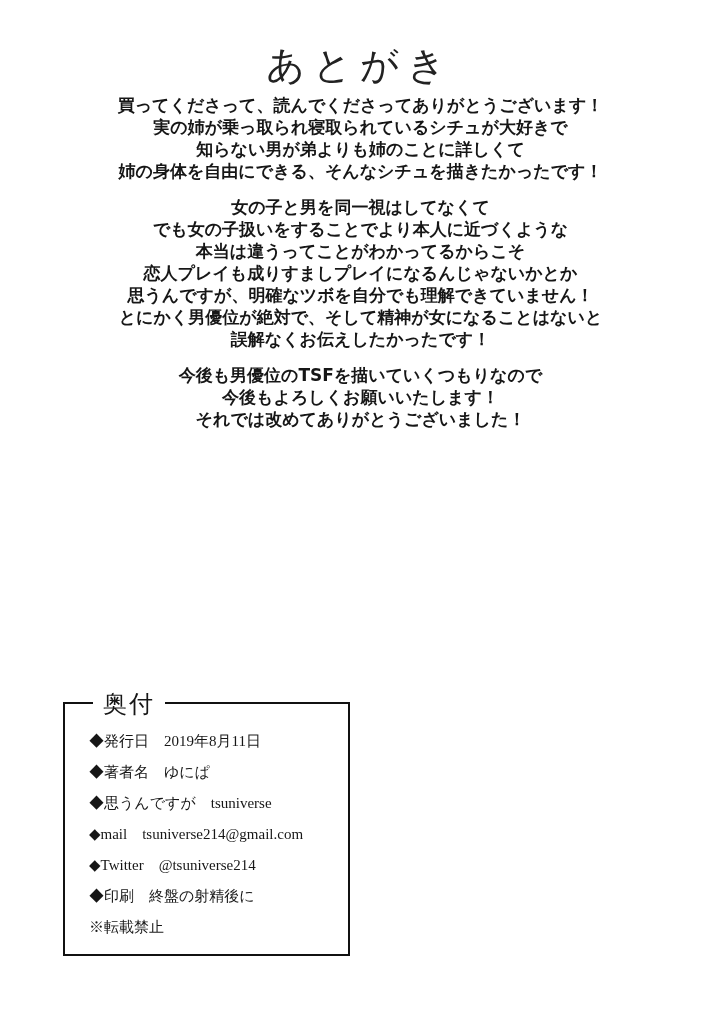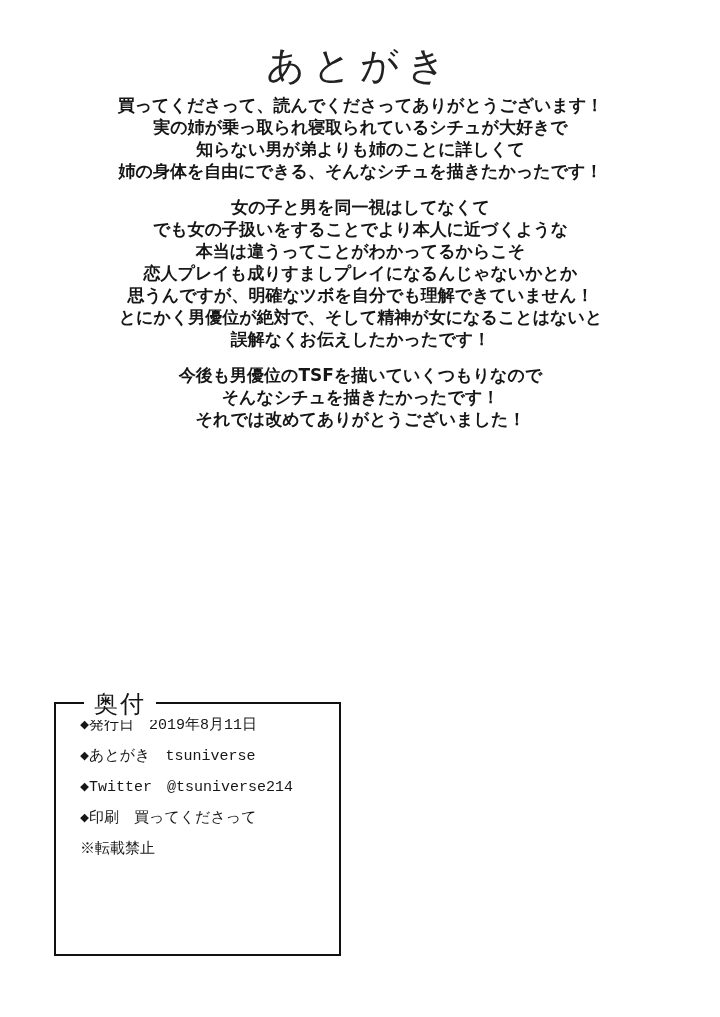--- a/index.html
+++ b/index.html
@@ -38,42 +38,42 @@
     line-height: 22px;
     font-weight: bold;
     color: #161616;
   }
   .paragraph {
     white-space: pre-line;
     margin: 0 0 14px 1px;
   }
   .colophon {
     position: absolute;
-    left: 54px;
+    left: 63px;
     top: 702px;
     width: 283px;
     height: 250px;
     border: 2px solid #111111;
     background: #ffffff;
     box-sizing: content-box;
   }
   .colophon-legend {
     position: absolute;
     top: -16px;
     left: 28px;
     background: #ffffff;
     padding: 0 10px;
     font-size: 24px;
     font-weight: 500;
     letter-spacing: 2px;
     color: #161616;
   }
   .colophon-entries {
-    padding: 13px 8px 0 24px;
-    font-family: Liberation Mono, monospace;
+    padding: 28px 8px 0 24px;
+    font-family: Liberation Serif, serif;
     font-size: 15px;
     color: #161616;
   }
   .colophon-entry {
     line-height: 18px;
     margin-bottom: 13px;
     white-space: nowrap;
   }
 </style>
 </head>
@@ -94,35 +94,37 @@
 
       <p class="paragraph">女の子と男を同一視はしてなくて
 でも女の子扱いをすることでより本人に近づくような
 本当は違うってことがわかってるからこそ
 恋人プレイも成りすましプレイになるんじゃないかとか
 思うんですが、明確なツボを自分でも理解できていません！
 とにかく男優位が絶対で、そして精神が女になることはないと
 誤解なくお伝えしたかったです！</p>
 
       <p class="paragraph">今後も男優位のTSFを描いていくつもりなので
-そんなシチュを描きたかったです！
+今後もよろしくお願いいたします！
 それでは改めてありがとうございました！</p>
     </div>
 
   <div class="colophon">
     <span class="colophon-legend">奥付</span>
     <div class="colophon-entries">
 
         <div class="colophon-entry">◆発行日　2019年8月11日</div>
 
+        <div class="colophon-entry">◆著者名　ゆにぱ</div>
 
-        <div class="colophon-entry">◆あとがき　tsuniverse</div>
+        <div class="colophon-entry">◆思うんですが　tsuniverse</div>
 
+        <div class="colophon-entry">◆mail　tsuniverse214@gmail.com</div>
 
         <div class="colophon-entry">◆Twitter　@tsuniverse214</div>
 
-        <div class="colophon-entry">◆印刷　買ってくださって</div>
+        <div class="colophon-entry">◆印刷　終盤の射精後に</div>
 
         <div class="colophon-entry">※転載禁止</div>
       </div>
   </div>
 
 </div>
 
 </body></html>

